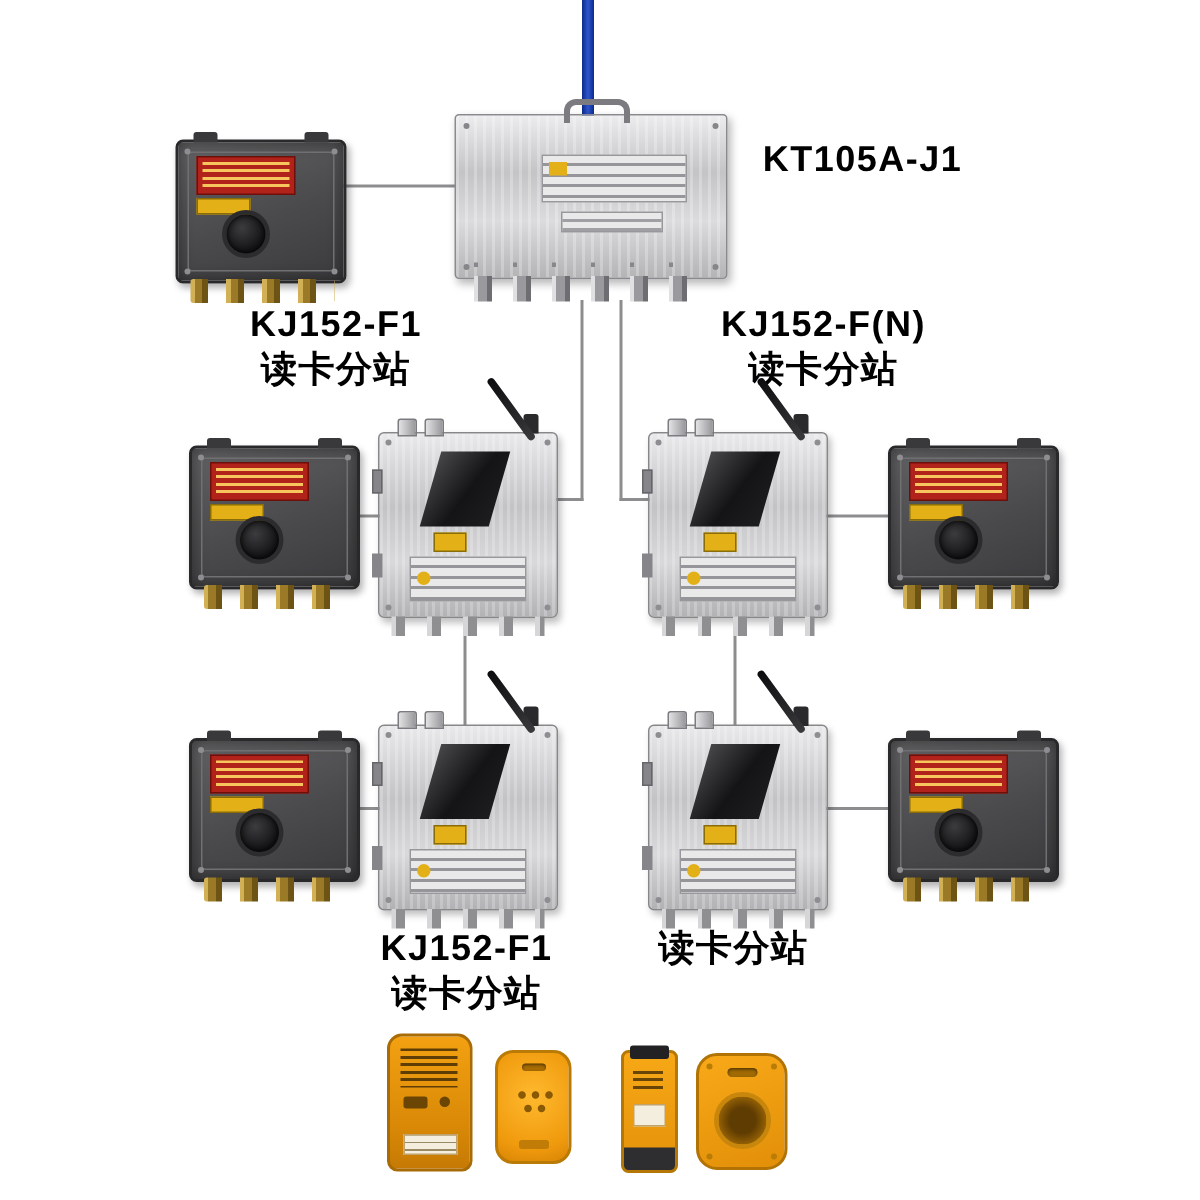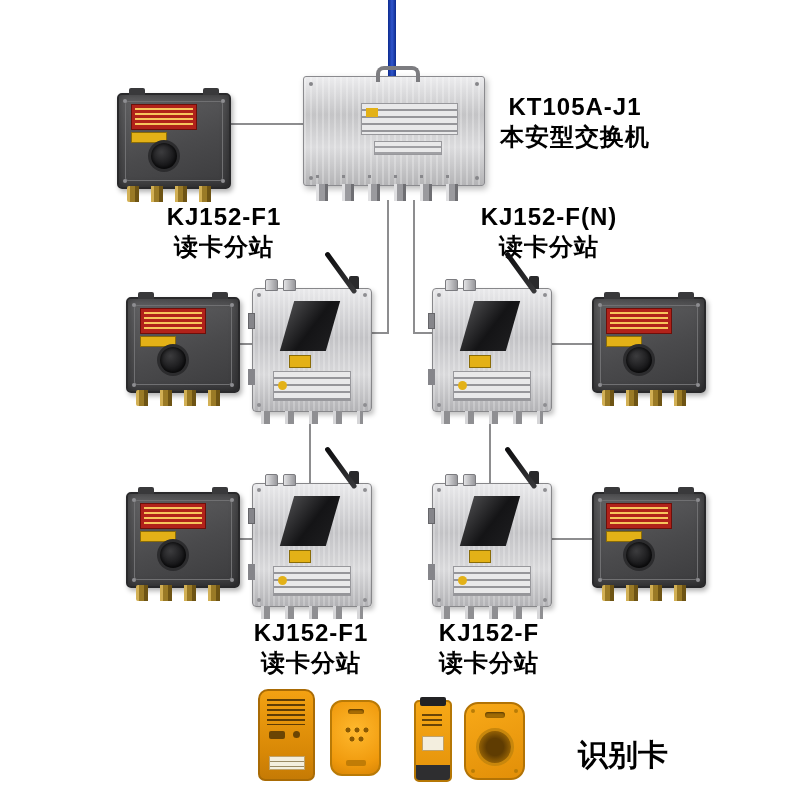--- a/index.html
+++ b/index.html
@@ -161,21 +161,20 @@
   <div class="switch">
     <div class="handle"></div>
     <div class="plate plate-main"></div>
     <div class="plate plate-sub"></div>
     <div class="screwrow"></div>
     <div class="gland-row steel-g"></div>
   </div>
 
   <div class="lbl" style="left:482px;top:92px;width:186px">
     <div>KT105A-J1</div>
-    <div>本安型交换机</div>
   </div>
 
   <div class="lbl" style="left:144px;top:202px;width:160px">
     <div>KJ152-F1</div>
     <div>读卡分站</div>
   </div>
   <div class="lbl" style="left:464px;top:202px;width:170px">
     <div>KJ152-F(N)</div>
     <div>读卡分站</div>
   </div>
@@ -260,21 +259,20 @@
     <div class="tag-yellow"></div>
     <div class="hole"></div>
     <div class="gland-row brass"></div>
   </div>
 
   <div class="lbl" style="left:231px;top:618px;width:160px">
     <div>KJ152-F1</div>
     <div>读卡分站</div>
   </div>
   <div class="lbl" style="left:409px;top:618px;width:160px">
-    <div>KJ152-F</div>
     <div>读卡分站</div>
   </div>
 
   <div class="card cardA">
     <div class="a-text"></div>
     <div class="a-win"></div>
     <div class="a-dot"></div>
     <div class="a-label"></div>
   </div>
   <div class="card cardB">
@@ -286,15 +284,14 @@
     <div class="c-clip"></div>
     <div class="c-text"></div>
     <div class="c-label"></div>
     <div class="c-band"></div>
   </div>
   <div class="card cardD">
     <div class="d-slot"></div>
     <div class="d-spk"></div>
   </div>
 
-  <div class="caption">识别卡</div>
 
 </div>
 
 </body></html>

